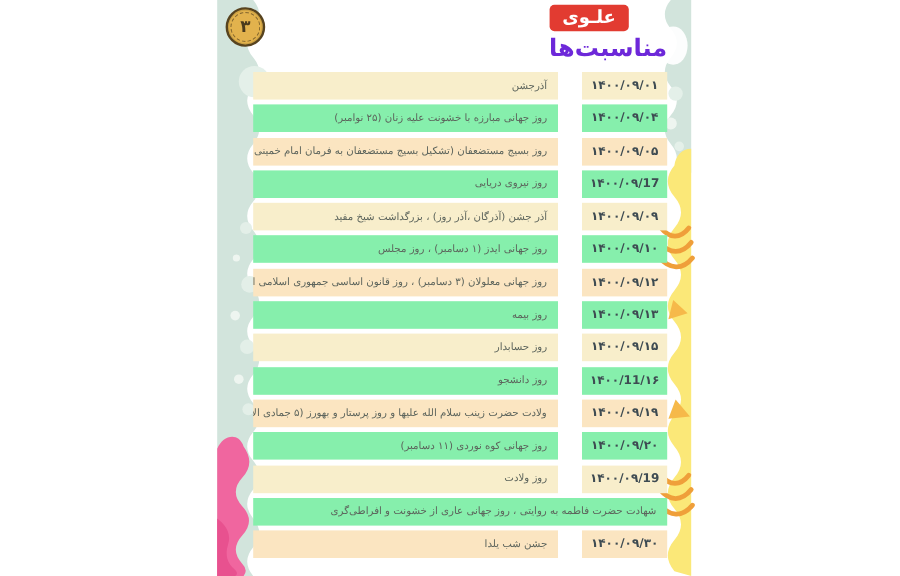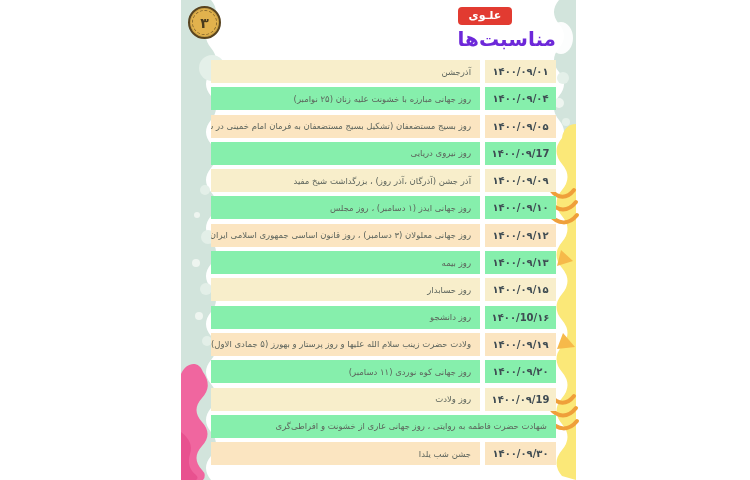--- a/index.html
+++ b/index.html
@@ -21,32 +21,32 @@
   .coin-inner {
     position:absolute; inset:2px; border:1px dashed rgba(87,67,31,.65);
     border-radius:50%;
   }
   .coin-num { position:relative; font-size:14px; font-weight:bold; color:#4a3a1c; line-height:1; }
 
   
   .header { position:absolute; top:4px; right:194px; text-align:left; direction:rtl; }
   .badge {
     display:inline-block; background:#e23b31; color:#ffffff;
-    font-size:11px; font-weight:bold; line-height:1;
+    font-size:15px; font-weight:bold; line-height:1;
     padding:3px 11px 4px; border-radius:4px;
   }
   .title {
     margin-top:2px; color:#6d28d9; font-size:20px; font-weight:bold; line-height:1.2;
   }
 
   
   .table { position:absolute; top:60px; right:194px; width:345px; direction:rtl; }
   .row { display:flex; height:23px; margin-bottom:4.3px; }
   .row-date {
-    width:71px; flex:0 0 71px; margin-left:5px;
+    width:71px; flex:0 0 71px; margin-left:20px;
     display:flex; align-items:center; justify-content:center;
     font-size:10px; font-weight:600; color:#3e4b52; letter-spacing:.3px;
   }
   .row-label {
     flex:1; display:flex; align-items:center;
     padding:0 9px; font-size:8.5px; color:#5c645c; white-space:nowrap; overflow:hidden;
   }
   .row--yellow .row-date, .row--yellow .row-label { background:#f8eecb;text-align:right; }
   .row--green  .row-date, .row--green  .row-label { background:#86efac; }
   .row--orange .row-date, .row--orange .row-label { background:#fbe5c1; }
@@ -141,21 +141,21 @@
     </div>
       <div class="row row--green">
       <div class="row-date">۱۴۰۰/۰۹/۱۳</div>
       <div class="row-label">روز بیمه</div>
     </div>
       <div class="row row--yellow">
       <div class="row-date">۱۴۰۰/۰۹/۱۵</div>
       <div class="row-label">روز حسابدار</div>
     </div>
       <div class="row row--green">
-      <div class="row-date">۱۴۰۰/10/۱۶</div>
+      <div class="row-date">۱۴۰۰/11/۱۶</div>
       <div class="row-label">روز دانشجو</div>
     </div>
       <div class="row row--orange">
       <div class="row-date">۱۴۰۰/۰۹/۱۹</div>
       <div class="row-label">ولادت حضرت زینب سلام الله علیها و روز پرستار و بهورز (۵ جمادی الاول)</div>
     </div>
       <div class="row row--green">
       <div class="row-date">۱۴۰۰/۰۹/۲۰</div>
       <div class="row-label">روز جهانی کوه نوردی (۱۱ دسامبر)</div>
     </div>

